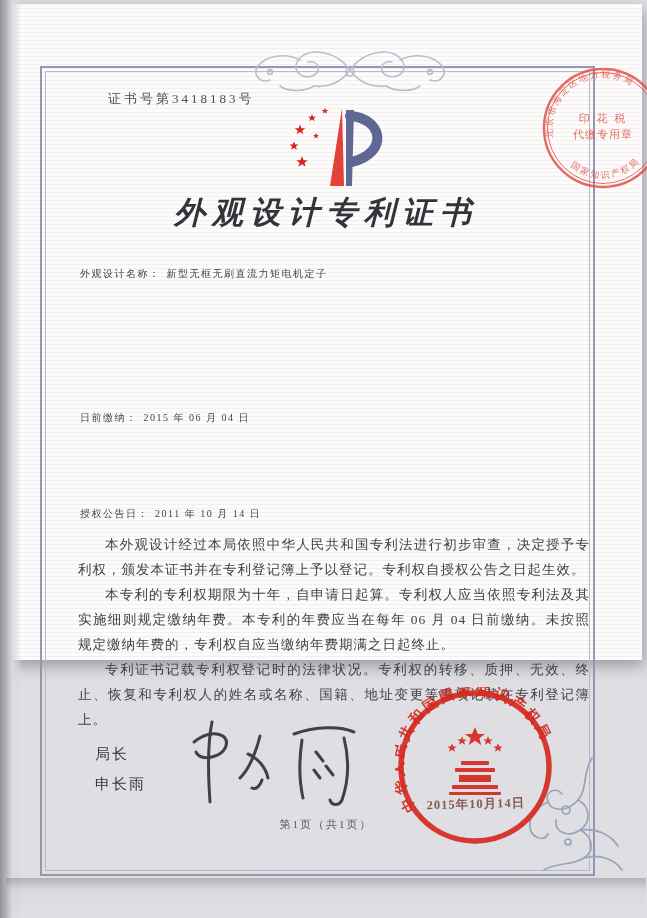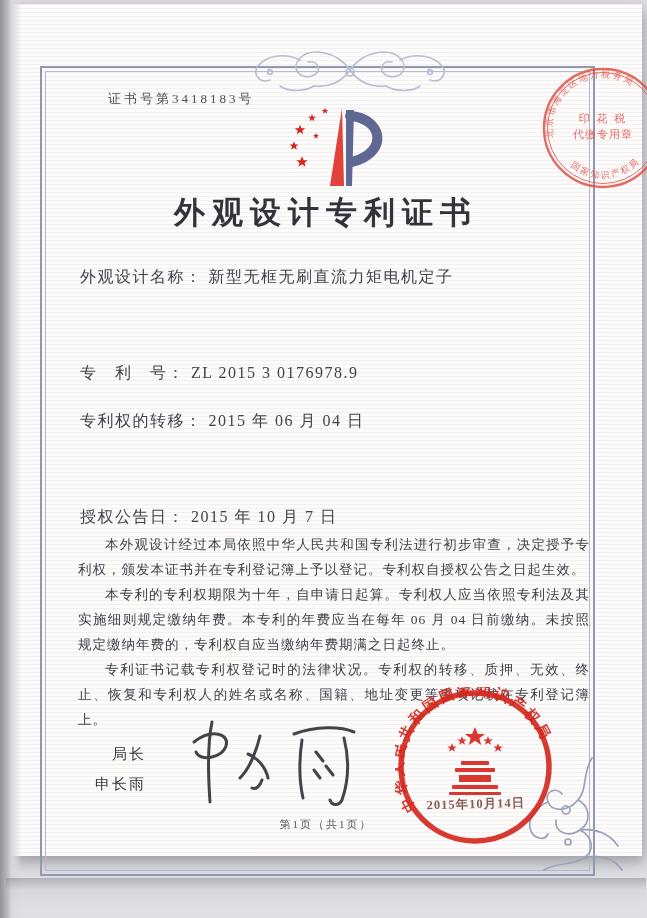--- a/index.html
+++ b/index.html
@@ -1,21 +1,21 @@
 <!DOCTYPE html>
 <html><head>
 <meta charset="utf-8">
 <style>
   html,body{margin:0;padding:0;}
   body{
     width:647px;height:918px;background:#dfdfe3;overflow:hidden;position:relative;
     font-family:"Liberation Serif", serif;
   }
   .paper{
-    position:absolute;left:10px;top:4px;width:632px;height:852px;
+    position:absolute;left:10px;top:4px;width:632px;height:656px;
     background:#fdfcfb;box-shadow:2px 6px 14px rgba(40,40,50,.38);
   }
   .paper::before{ 
     content:"";position:absolute;inset:0;pointer-events:none;
     background:repeating-linear-gradient(180deg, rgba(214,204,218,.28) 0 1px, rgba(255,255,255,0) 1px 4px);
   }
   .binding-shadow{
     position:absolute;left:0;top:0;width:22px;height:918px;
     background:linear-gradient(90deg,#919196 0,#b9b9bd 7px,#dad9dc 12px,rgba(250,250,250,0) 22px);
   }
@@ -27,34 +27,34 @@
     position:absolute;left:30px;top:62px;width:551px;height:806px;
     border:2px solid #9099b0;
   }
   .frame-inner{position:absolute;inset:3px;border:1px solid #b4bacb;}
   .cert-no{
     position:absolute;left:98px;top:86px;font-size:13px;letter-spacing:3px;color:#4b4d57;
   }
   .logo{position:absolute;left:268px;top:98px;}
   .title{
     position:absolute;left:0;top:188px;width:632px;text-align:center;
-    font-size:31px;font-weight:600;letter-spacing:7px;color:#33343b;
+    font-size:31px;font-weight:600;letter-spacing:7px;color:#33343b;font-style:italic;
   }
   .field-row{
-    position:absolute;left:70px;width:500px;font-size:16px;color:#41434c;
+    position:absolute;left:70px;width:500px;font-size:10px;color:#41434c;
     letter-spacing:1.5px;white-space:nowrap;
   }
   .flabel{margin-right:6px;}
   .paras{
     position:absolute;left:68px;top:528px;width:512px;
     font-size:13.5px;line-height:25px;color:#3f414a;text-align:justify;letter-spacing:1px;
   }
   .paras p{margin:0;text-indent:2em;}
   .issuer{
-    position:absolute;left:85px;top:735px;font-size:15px;color:#35373f;letter-spacing:2px;line-height:30px;text-align:right;
+    position:absolute;left:85px;top:735px;font-size:15px;color:#35373f;letter-spacing:2px;line-height:30px;
   }
   .signature{position:absolute;left:172px;top:710px;}
   .footer-page{
     position:absolute;left:0;top:813px;width:632px;text-align:center;
     font-size:11px;letter-spacing:2px;color:#55575f;
   }
   .seal-main{position:absolute;left:385px;top:683px;}
   .seal-date{
     position:absolute;left:388px;top:792px;width:156px;text-align:center;
     font-size:12.5px;font-weight:bold;color:#7c4a42;letter-spacing:1px;
@@ -121,28 +121,25 @@
       <use href="#star" transform="translate(47,9) scale(0.65)"></use>
       <use href="#star" transform="translate(38,34) scale(0.6)"></use>
     </g>
   </svg>
 
   <div class="title">外观设计专利证书</div>
 
   <div class="field-row" style="top:263px">
     <span class="flabel">外观设计名称：</span><span class="fvalue">新型无框无刷直流力矩电机定子</span>
   </div>
-  <div class="field-row" style="top:359px">
-    <span class="flabel">专　利　号：</span><span class="fvalue">ZL 2015 3 0176978.9</span>
-  </div>
   <div class="field-row" style="top:407px">
-    <span class="flabel">专利权的转移：</span><span class="fvalue">2015 年 06 月 04 日</span>
+    <span class="flabel">日前缴纳：</span><span class="fvalue">2015 年 06 月 04 日</span>
   </div>
   <div class="field-row" style="top:503px">
-    <span class="flabel">授权公告日：</span><span class="fvalue">2015 年 10 月 7 日</span>
+    <span class="flabel">授权公告日：</span><span class="fvalue">2011 年 10 月 14 日</span>
   </div>
 
   <div class="paras">
     <p>本外观设计经过本局依照中华人民共和国专利法进行初步审查，决定授予专利权，颁发本证书并在专利登记簿上予以登记。专利权自授权公告之日起生效。</p>
     <p>本专利的专利权期限为十年，自申请日起算。专利权人应当依照专利法及其实施细则规定缴纳年费。本专利的年费应当在每年 06 月 04 日前缴纳。未按照规定缴纳年费的，专利权自应当缴纳年费期满之日起终止。</p>
     <p>专利证书记载专利权登记时的法律状况。专利权的转移、质押、无效、终止、恢复和专利权人的姓名或名称、国籍、地址变更等事项记载在专利登记簿上。</p>
   </div>
 
   <div class="issuer">
     <div>局长</div>

